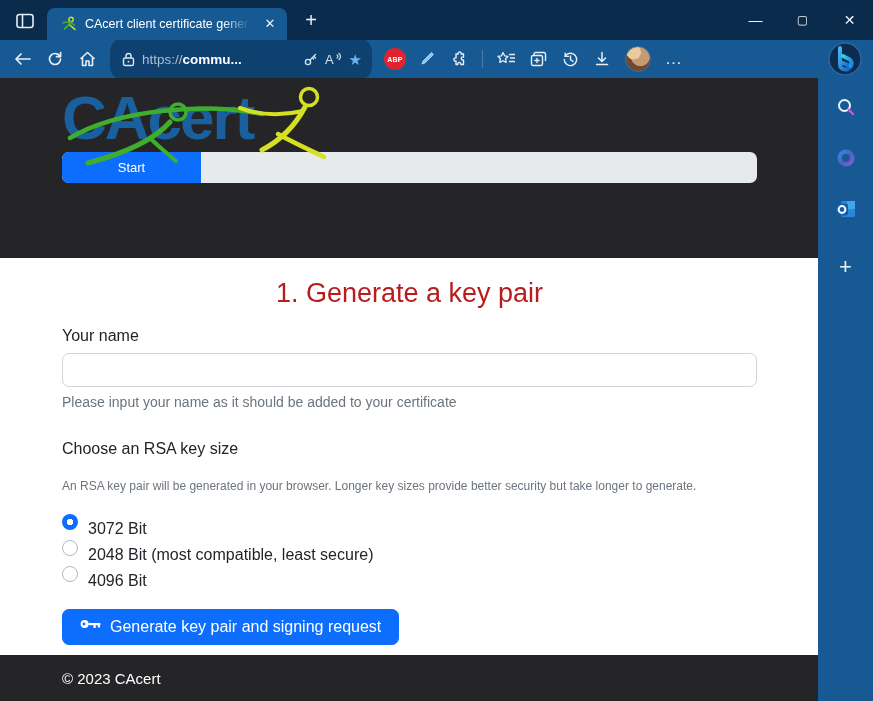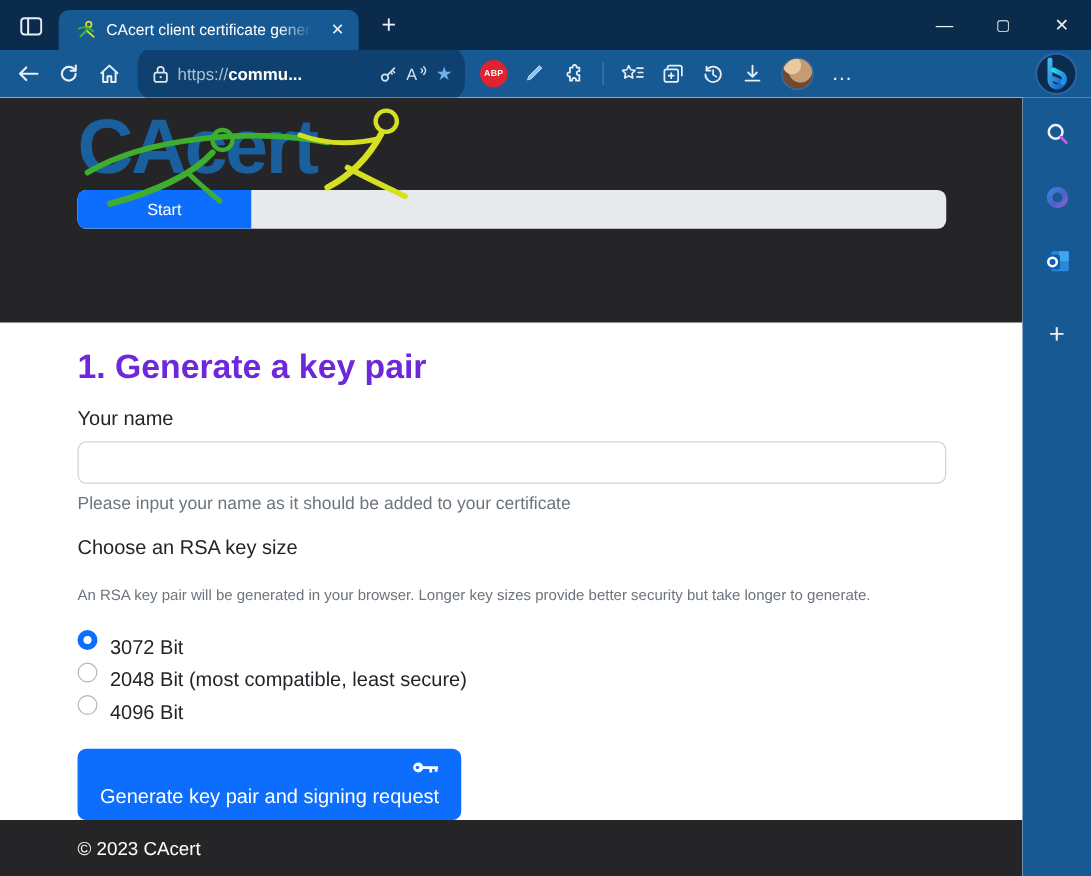--- a/index.html
+++ b/index.html
@@ -64,36 +64,36 @@
   .logo { position:relative; width:300px; height:66px; }
   .logo-text { font-size:62px; font-weight:700; color:#1a5f9e; letter-spacing:-2px; line-height:64px; }
   .logo-figures { position:absolute; left:0; top:0; }
   .page-h1 { color:#fff; font-size:28px; font-weight:500; margin:11px 0 0 0; line-height:34px; }
   .progress { height:31px; background:#e7eaed; border-radius:7px; overflow:hidden; }
   .progress-fill { height:100%; width:20%; background:#0d6efd; color:#fff; font-size:13px;
     display:flex; align-items:center; justify-content:center; }
 
   
   .page-body { flex:1; padding:20px 61px 0 62px; }
-  .section-title { font-size:27px; font-weight:700; color:#6d28d9; margin:0 0 18px 0; }
+  .section-title { font-size:27px; font-weight:400; color:#b91c1c; margin:0 0 18px 0;text-align:center; }
   .field-label { display:block; font-size:16px; color:#212529; margin:0 0 8px 0; }
   .text-input { width:100%; height:34px; border:1px solid #ced4da; border-radius:7px;
     font-size:16px; padding:0 12px; color:#212529; outline:none; font-family:"Liberation Sans",sans-serif; }
   .helper { font-size:14px; color:#6c757d; margin-top:7px; }
-  .keysize-label { margin-top:20px; }
+  .keysize-label { margin-top:30px; }
   .keysize-desc { font-size:12px; color:#6c757d; line-height:22px; max-width:692px; margin:17px 0 12px 0; }
   .radio-row { display:flex; align-items:center; gap:10px; height:26px; cursor:pointer; }
   .radio-row input[type=radio] { appearance:none; -webkit-appearance:none; width:16px; height:16px;
     border-radius:50%; border:1px solid #b2b8bd; background:#fff; margin:0; cursor:pointer; }
   .radio-row input[type=radio]:checked { border:none;
     background:radial-gradient(circle, #fff 0 3px, #0d6efd 3.5px); }
   .radio-row span { font-size:16px; color:#212529;margin-top:13px; }
-  .primary-btn { margin-top:22px; display:inline-flex; align-items:flex-end; gap:9px;
+  .primary-btn { margin-top:22px; display:inline-flex; align-items:flex-start; gap:9px;
     background:#0d6efd; border:1px solid #0d6efd; color:#fff; font-size:16px;
-    padding:8px 17px; border-radius:7px; cursor:pointer; font-family:"Liberation Sans",sans-serif;flex-direction:column; }
+    padding:8px 17px; border-radius:7px; cursor:pointer; font-family:"Liberation Sans",sans-serif; }
 
   
   .page-footer { height:46px; background:#252528; flex:0 0 auto; display:flex; align-items:center;
     padding-left:62px; color:#fff; font-size:15px; }
 
   
   .edge-sidebar { width:55px; background:#175a93; display:flex; flex-direction:column;
     align-items:center; padding-top:14px; gap:21px; }
   .side-btn { width:30px; height:30px; display:flex; align-items:center; justify-content:center;
     border-radius:5px; cursor:pointer; }

